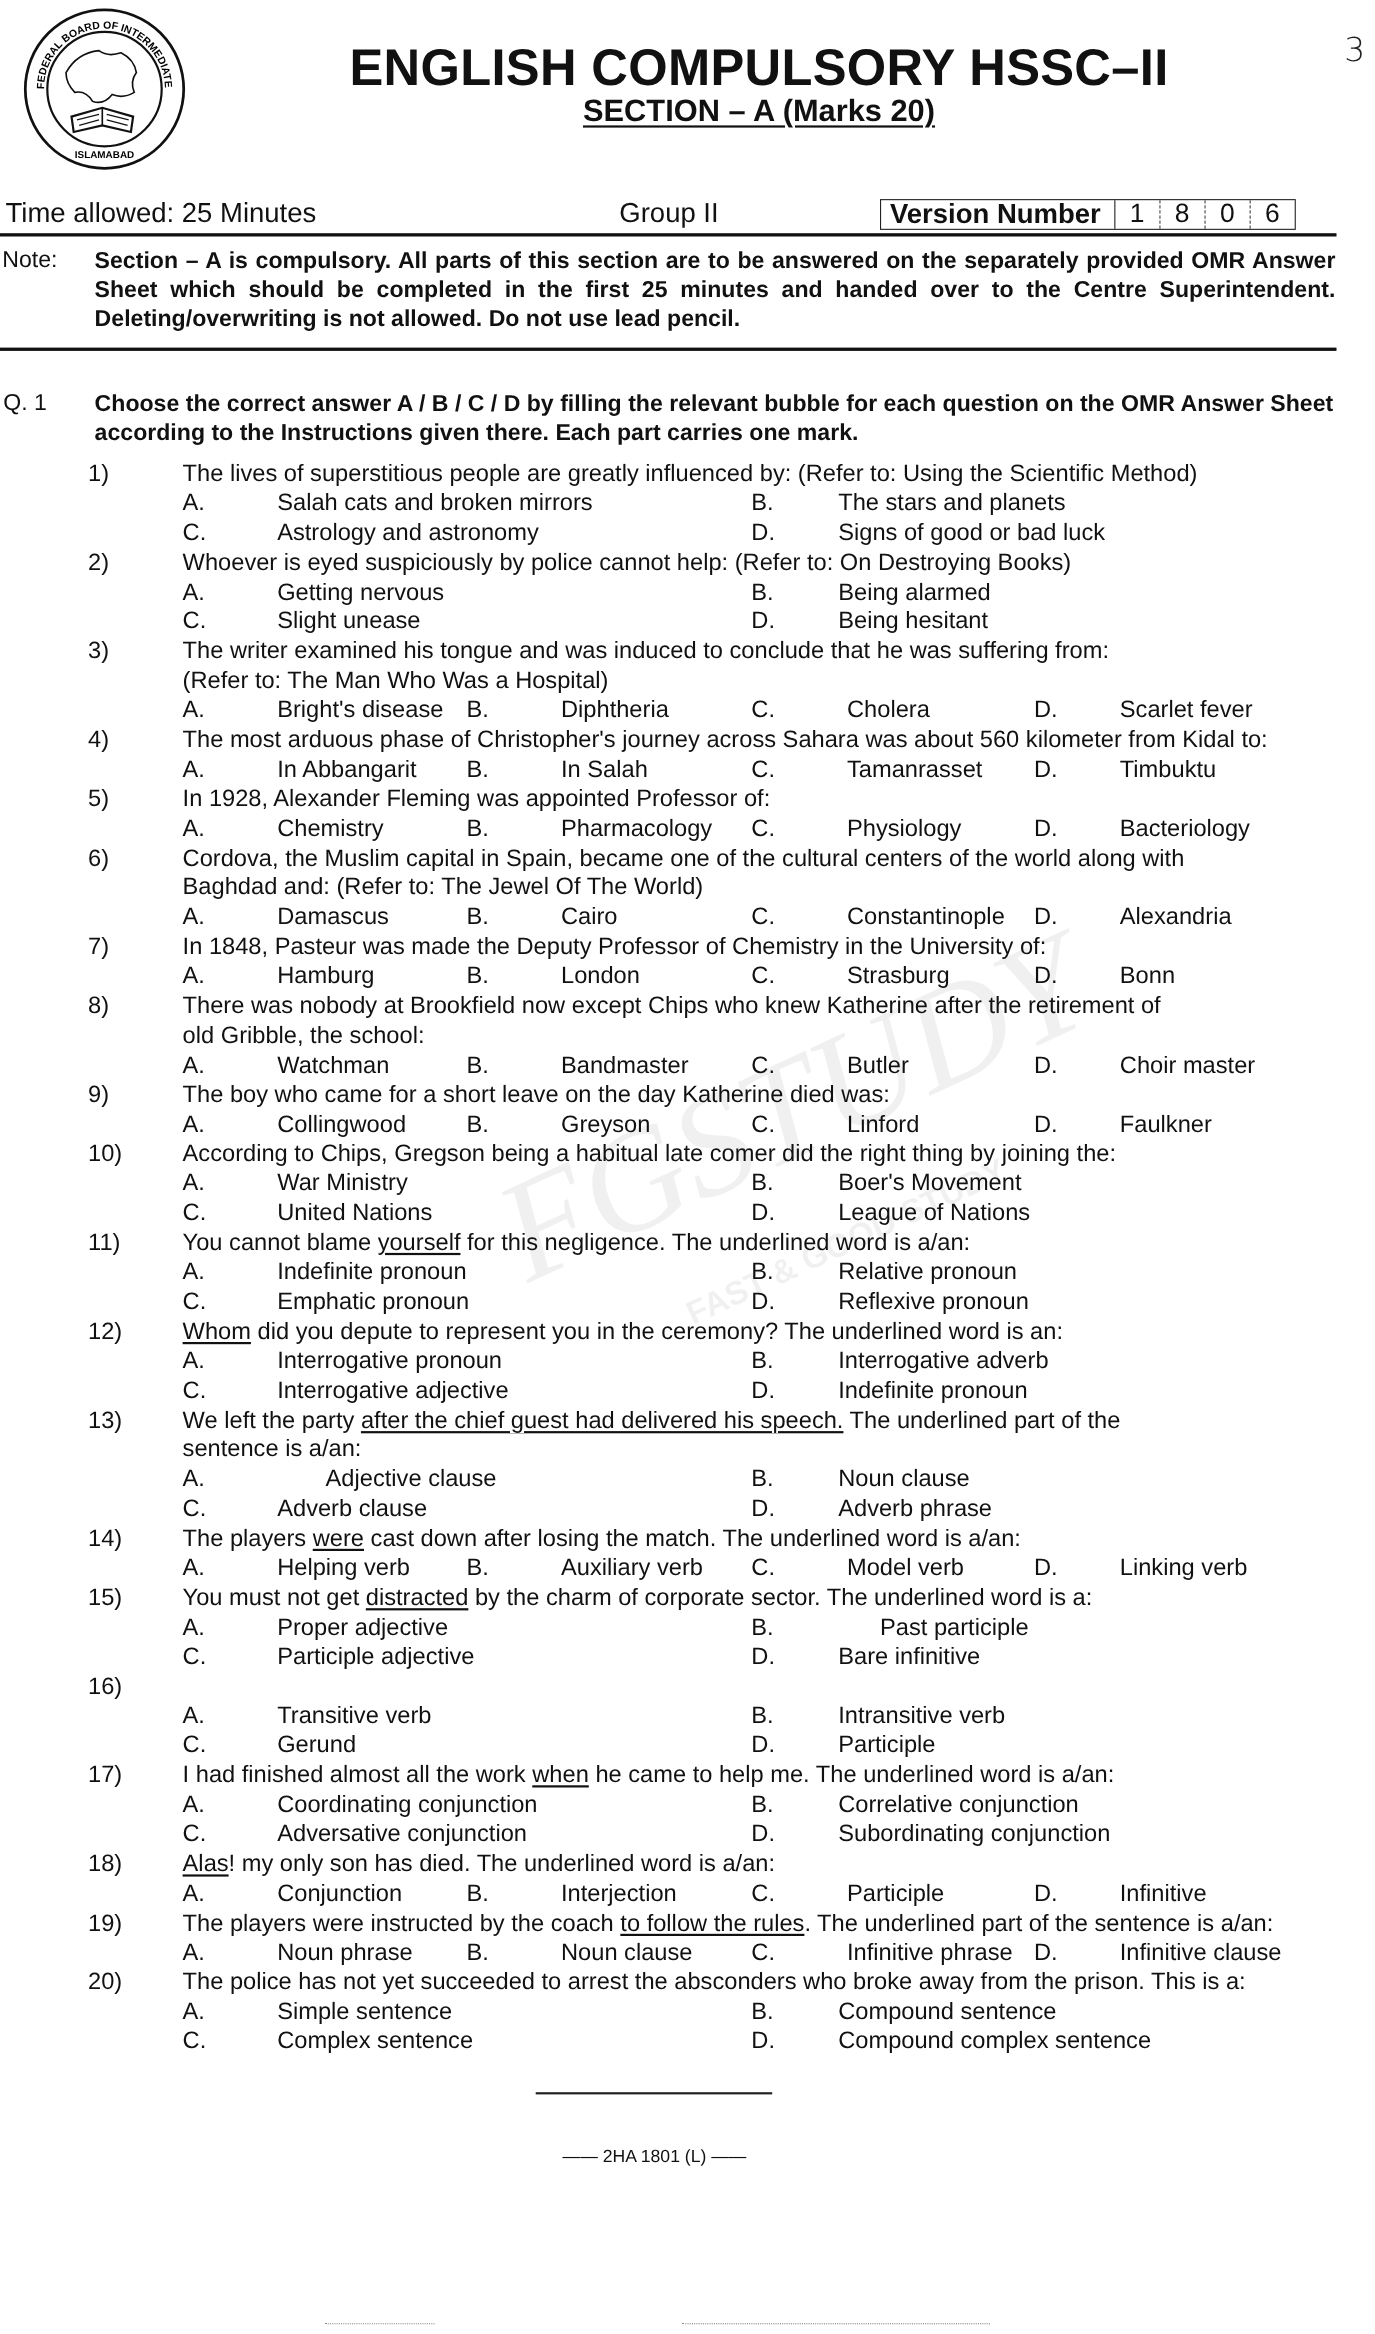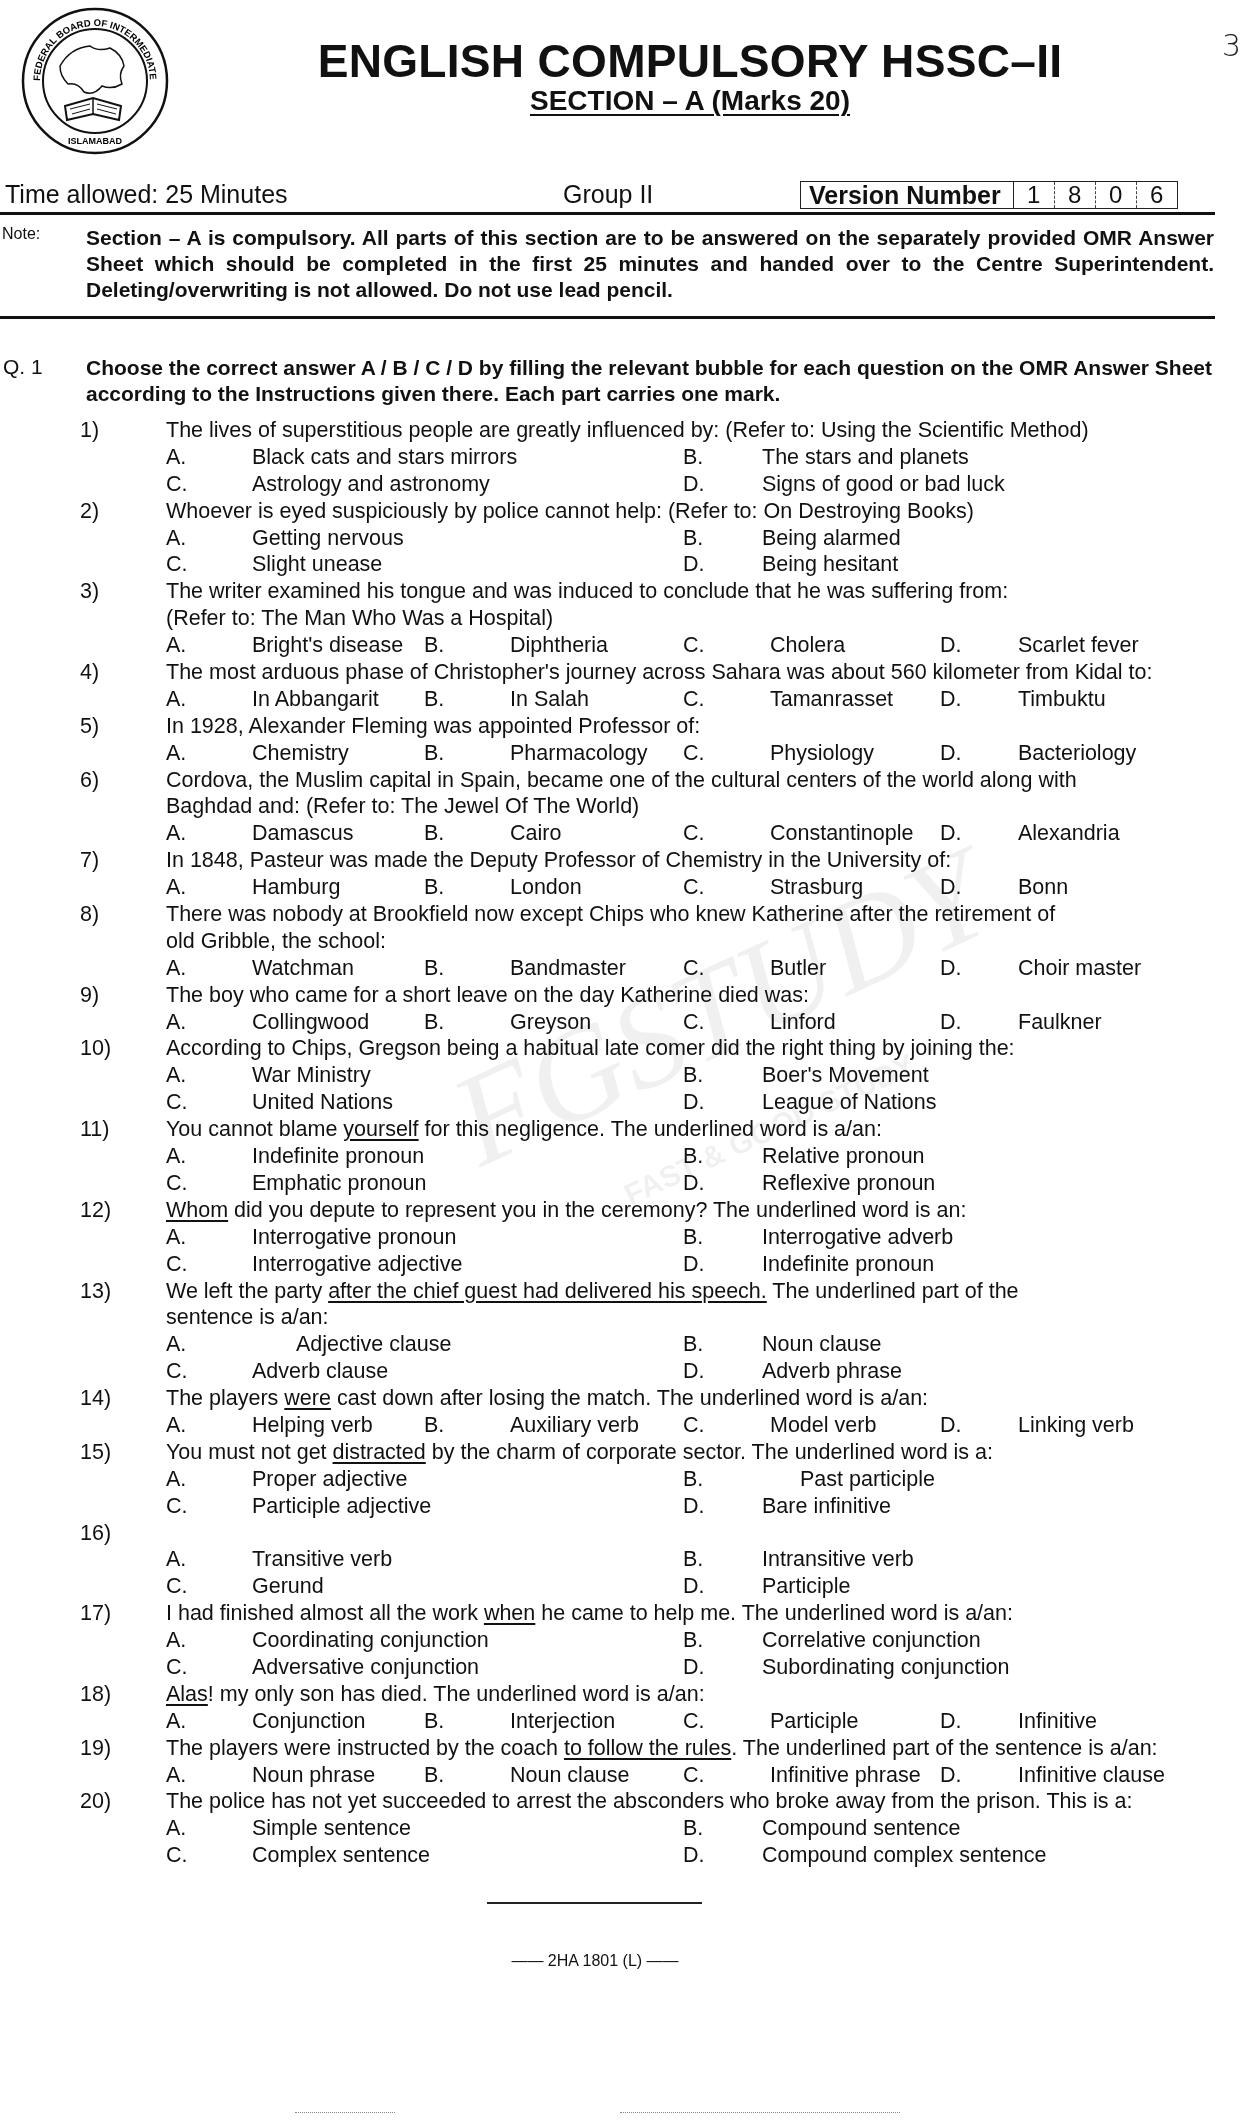--- a/index.html
+++ b/index.html
@@ -11,21 +11,21 @@
   .subtitle{position:absolute;left:300px;top:85px;width:780px;text-align:center;font-size:28px;font-weight:bold;}
   .subtitle span{text-decoration:underline;text-underline-offset:4px;text-decoration-thickness:2px;}
   .meta{position:absolute;top:180px;font-size:25px;}
   .meta.time{left:5px;}
   .meta.group{left:563px;}
   .vbox{position:absolute;left:800px;top:181px;height:26px;display:flex;border:1.5px solid #222;}
   .vbox .lbl{padding:0 12px 0 8px;font-size:25px;font-weight:bold;line-height:26px;border-right:1.5px solid #222;}
   .vbox .d{width:40px;text-align:center;font-size:24px;line-height:26px;border-right:1px dashed #444;}
   .vbox .d:last-child{border-right:none;}
   .rule{position:absolute;left:0;width:1215px;height:3px;background:#111;}
-  .note-label{position:absolute;left:2px;top:225px;font-size:16px;}
+  .note-label{position:absolute;left:2px;top:225px;font-size:21px;}
   .note{position:absolute;left:86px;top:225px;width:1128px;font-size:21px;font-weight:bold;line-height:26px;text-align:justify;text-align-last:left;}
   .q1-label{position:absolute;left:3px;top:355px;font-size:21px;}
   .q1-instr{position:absolute;left:86px;top:355px;width:1130px;font-size:21px;font-weight:bold;line-height:26px;}
   .qs{position:absolute;left:0;top:417px;width:1250px;font-size:21.5px;line-height:26.9px;}
   .ln{position:relative;height:26.9px;white-space:nowrap;}
   .qn{position:absolute;left:80px;}
   .qt{position:absolute;left:166px;}
   .ol{position:absolute;}
   .ot{position:absolute;}
   u{text-underline-offset:3px;}
@@ -81,21 +81,21 @@
   <span class="sub">FAST &amp; GOOD STUDY</span>
 </div>
 
 <div class="qs" id="questions">
     <div class="ln">
       <span class="qn">1)</span>
       <span class="qt">The lives of superstitious people are greatly influenced by:  (Refer to: Using the Scientific Method)</span>
     </div>
     <div class="ln">
       <span class="ol" style="left: 166px;">A.</span>
-      <span class="ot" style="left: 252px;">Black cats and stars mirrors</span>
+      <span class="ot" style="left: 252px;">Salah cats and broken mirrors</span>
       <span class="ol" style="left: 683px;">B.</span>
       <span class="ot" style="left: 762px;">The stars and planets</span>
     </div>
     <div class="ln">
       <span class="ol" style="left: 166px;">C.</span>
       <span class="ot" style="left: 252px;">Astrology and astronomy</span>
       <span class="ol" style="left: 683px;">D.</span>
       <span class="ot" style="left: 762px;">Signs of good or bad luck</span>
     </div>
     <div class="ln">

